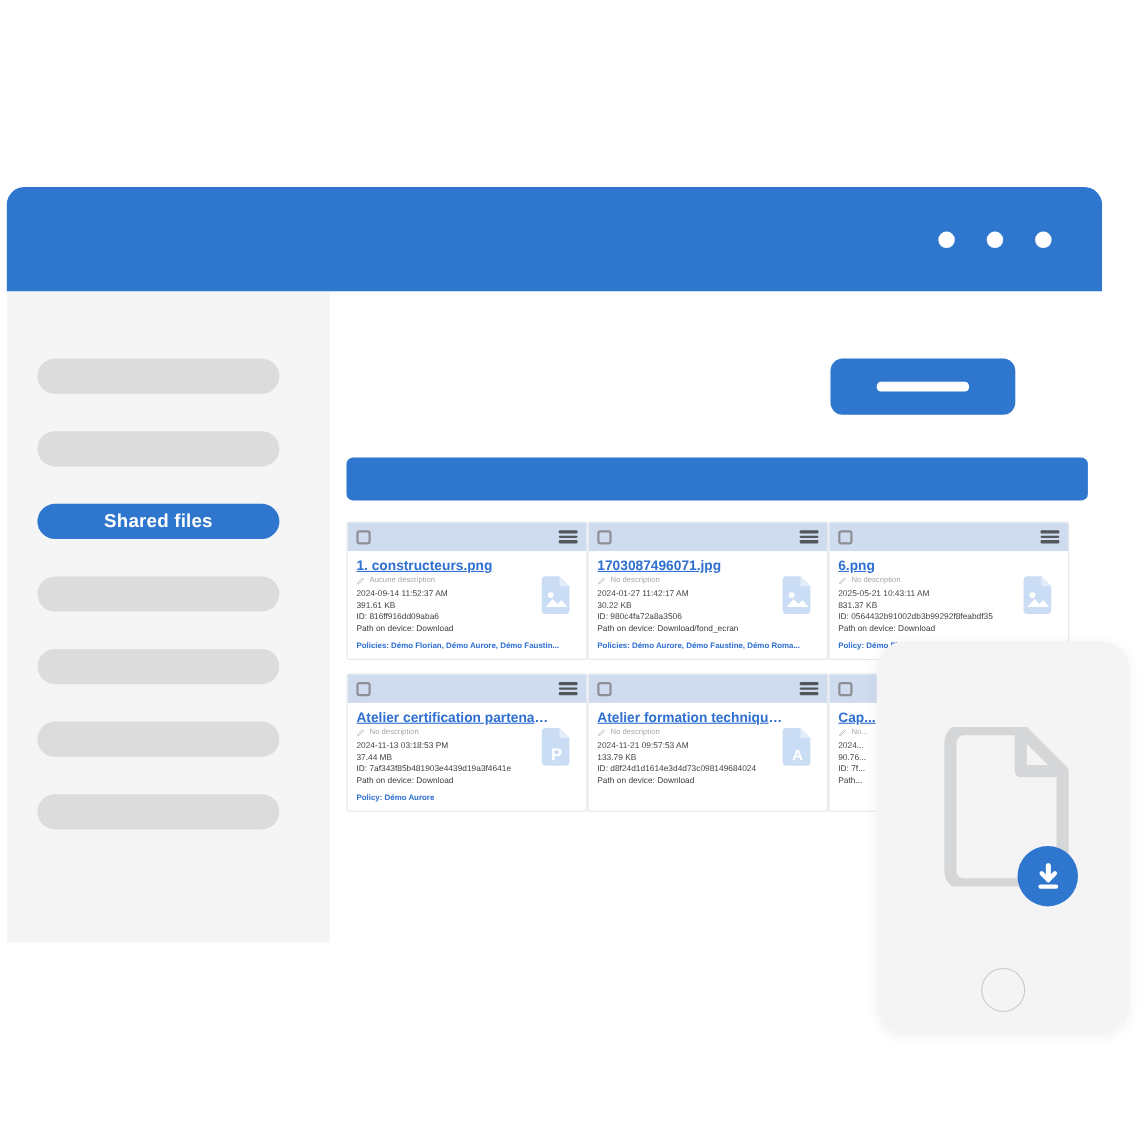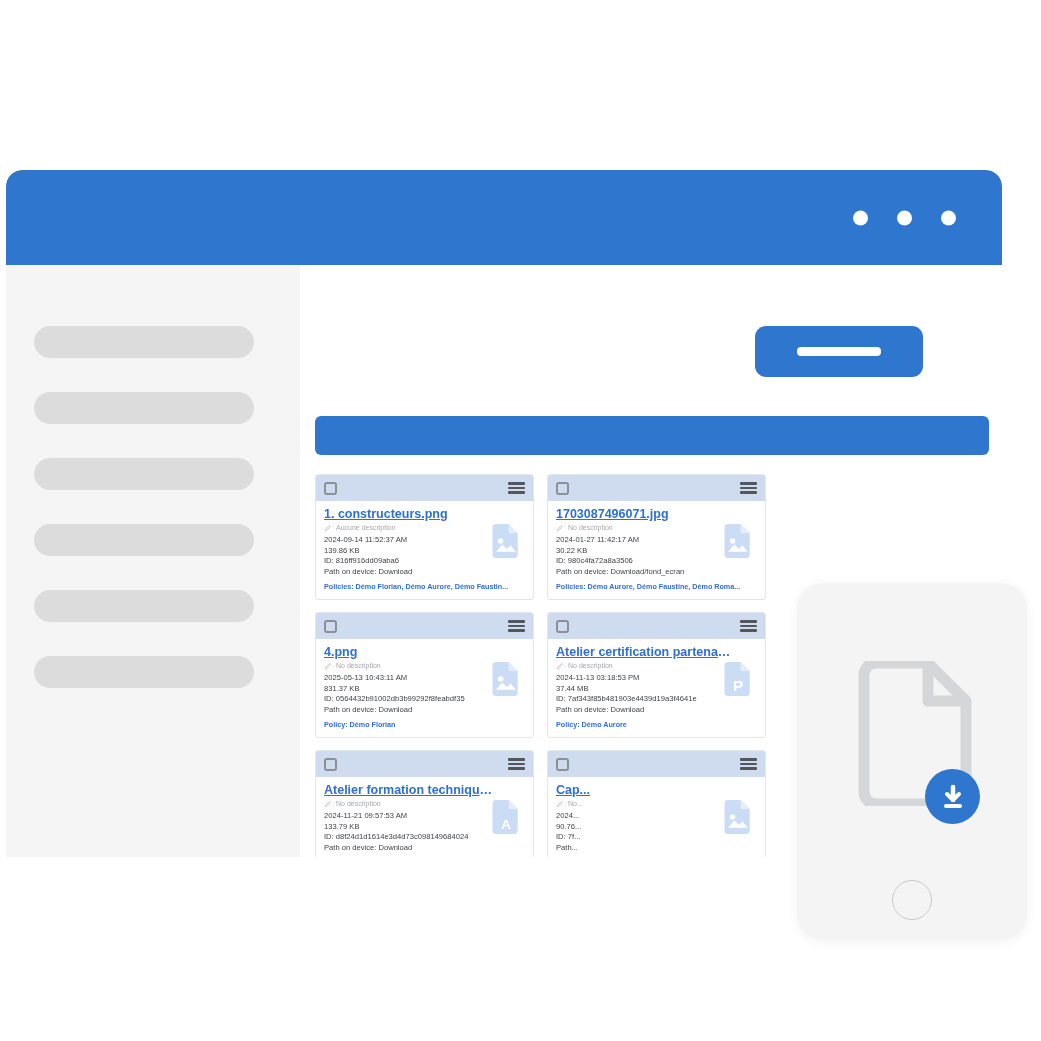--- a/index.html
+++ b/index.html
@@ -127,21 +127,21 @@
   }
 
   
   #file-grid {
     position: absolute;
     left: 15px;
     top: 209px;
     width: 682px;
     display: flex;
     flex-wrap: wrap;
-    gap: 12px 13px;
+    gap: 12px 0;
   }
 
   .file-card {
     width: 219px;
     background: #ffffff;
     border: 1px solid #E3E6EA;
     border-radius: 3px;
     box-sizing: border-box;
     overflow: hidden;
   }
@@ -301,20 +301,23 @@
       <span class="win-dot"></span>
       <span class="win-dot"></span>
     </div>
   </div>
 
   <div id="window-body">
 
     <nav id="sidebar">
       <div class="side-item"></div>
       <div class="side-item"></div>
+      <div class="side-item active">
+        <span class="side-item-label">Shared files</span>
+      </div>
       <div class="side-item"></div>
       <div class="side-item"></div>
       <div class="side-item"></div>
       <div class="side-item"></div>
     </nav>
 
     <main id="main">
 
       <button id="main-action-btn">
         <span class="btn-bar"></span>
@@ -334,21 +337,21 @@
             </div>
             <div class="card-body">
               <a class="file-name" href="#">1. constructeurs.png</a>
               <div class="desc-row">
                 <svg class="pencil-icon" viewBox="0 0 10 10">
                   <path d="M1.5 8.5 L2 6.8 L7 1.8 L8.2 3 L3.2 8 Z" fill="none" stroke="#B2B5B9" stroke-width="0.9"></path>
                 </svg>
                 <span class="file-desc">Aucune description</span>
               </div>
               <div class="meta-line">2024-09-14 11:52:37 AM</div>
-              <div class="meta-line">139.86 KB</div>
+              <div class="meta-line">391.61 KB</div>
               <div class="meta-line">ID: 816ff916dd09aba6</div>
               <div class="meta-line">Path on device: Download</div>
               <div class="policy-line">Policies: Démo Florian, Démo Aurore, Démo Faustin...</div>
               <svg viewBox="0 0 40 40" class="type-icon">
                 <path d="M5 5 a4 4 0 0 1 4 -4 h14 l10 10 v24 a4 4 0 0 1 -4 4 h-20 a4 4 0 0 1 -4 -4 z" fill="#CBDDF4"></path>
                 <path d="M23 1 v10 h10 z" fill="#E4EEFA"></path>
                 <circle cx="14" cy="20" r="3" fill="#ffffff"></circle>
                 <path d="M9 32 l7 -8 l5 5 l4 -4 l6 7 z" fill="#ffffff"></path>
               </svg>
             </div>
@@ -386,28 +389,28 @@
           <div class="file-card">
             <div class="card-head">
               <span class="card-checkbox"></span>
               <span class="card-menu-icon">
                 <span></span>
                 <span></span>
                 <span></span>
               </span>
             </div>
             <div class="card-body">
-              <a class="file-name" href="#">4.png</a>
+              <a class="file-name" href="#">6.png</a>
               <div class="desc-row">
                 <svg class="pencil-icon" viewBox="0 0 10 10">
                   <path d="M1.5 8.5 L2 6.8 L7 1.8 L8.2 3 L3.2 8 Z" fill="none" stroke="#B2B5B9" stroke-width="0.9"></path>
                 </svg>
                 <span class="file-desc">No description</span>
               </div>
-              <div class="meta-line">2025-05-13 10:43:11 AM</div>
+              <div class="meta-line">2025-05-21 10:43:11 AM</div>
               <div class="meta-line">831.37 KB</div>
               <div class="meta-line">ID: 0564432b91002db3b99292f8feabdf35</div>
               <div class="meta-line">Path on device: Download</div>
               <div class="policy-line">Policy: Démo Florian</div>
               <svg viewBox="0 0 40 40" class="type-icon">
                 <path d="M5 5 a4 4 0 0 1 4 -4 h14 l10 10 v24 a4 4 0 0 1 -4 4 h-20 a4 4 0 0 1 -4 -4 z" fill="#CBDDF4"></path>
                 <path d="M23 1 v10 h10 z" fill="#E4EEFA"></path>
                 <circle cx="14" cy="20" r="3" fill="#ffffff"></circle>
                 <path d="M9 32 l7 -8 l5 5 l4 -4 l6 7 z" fill="#ffffff"></path>
               </svg>

